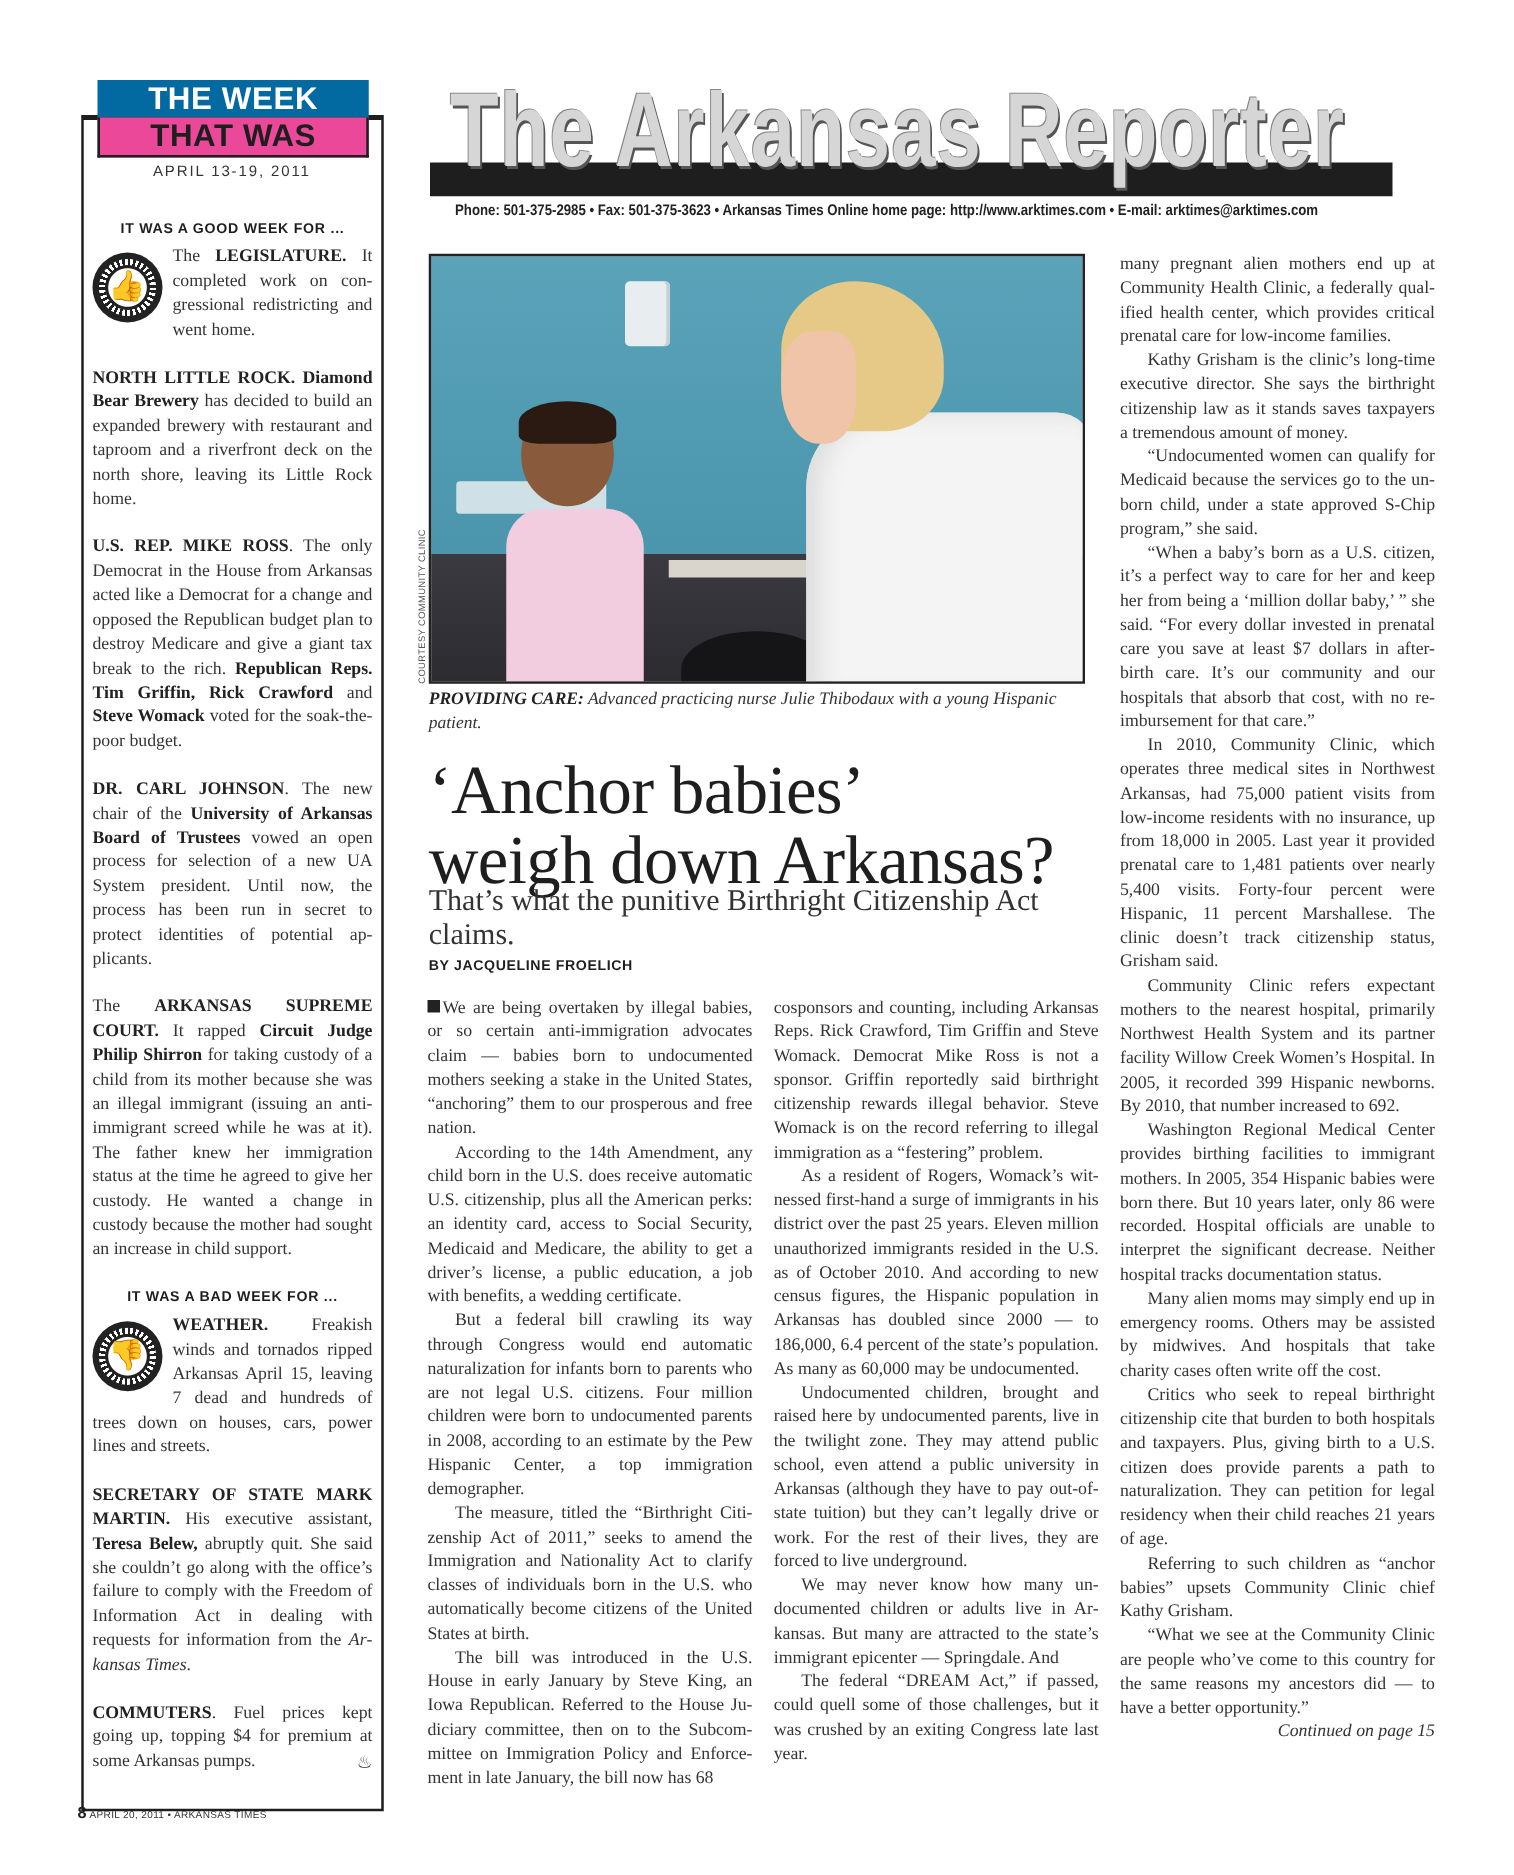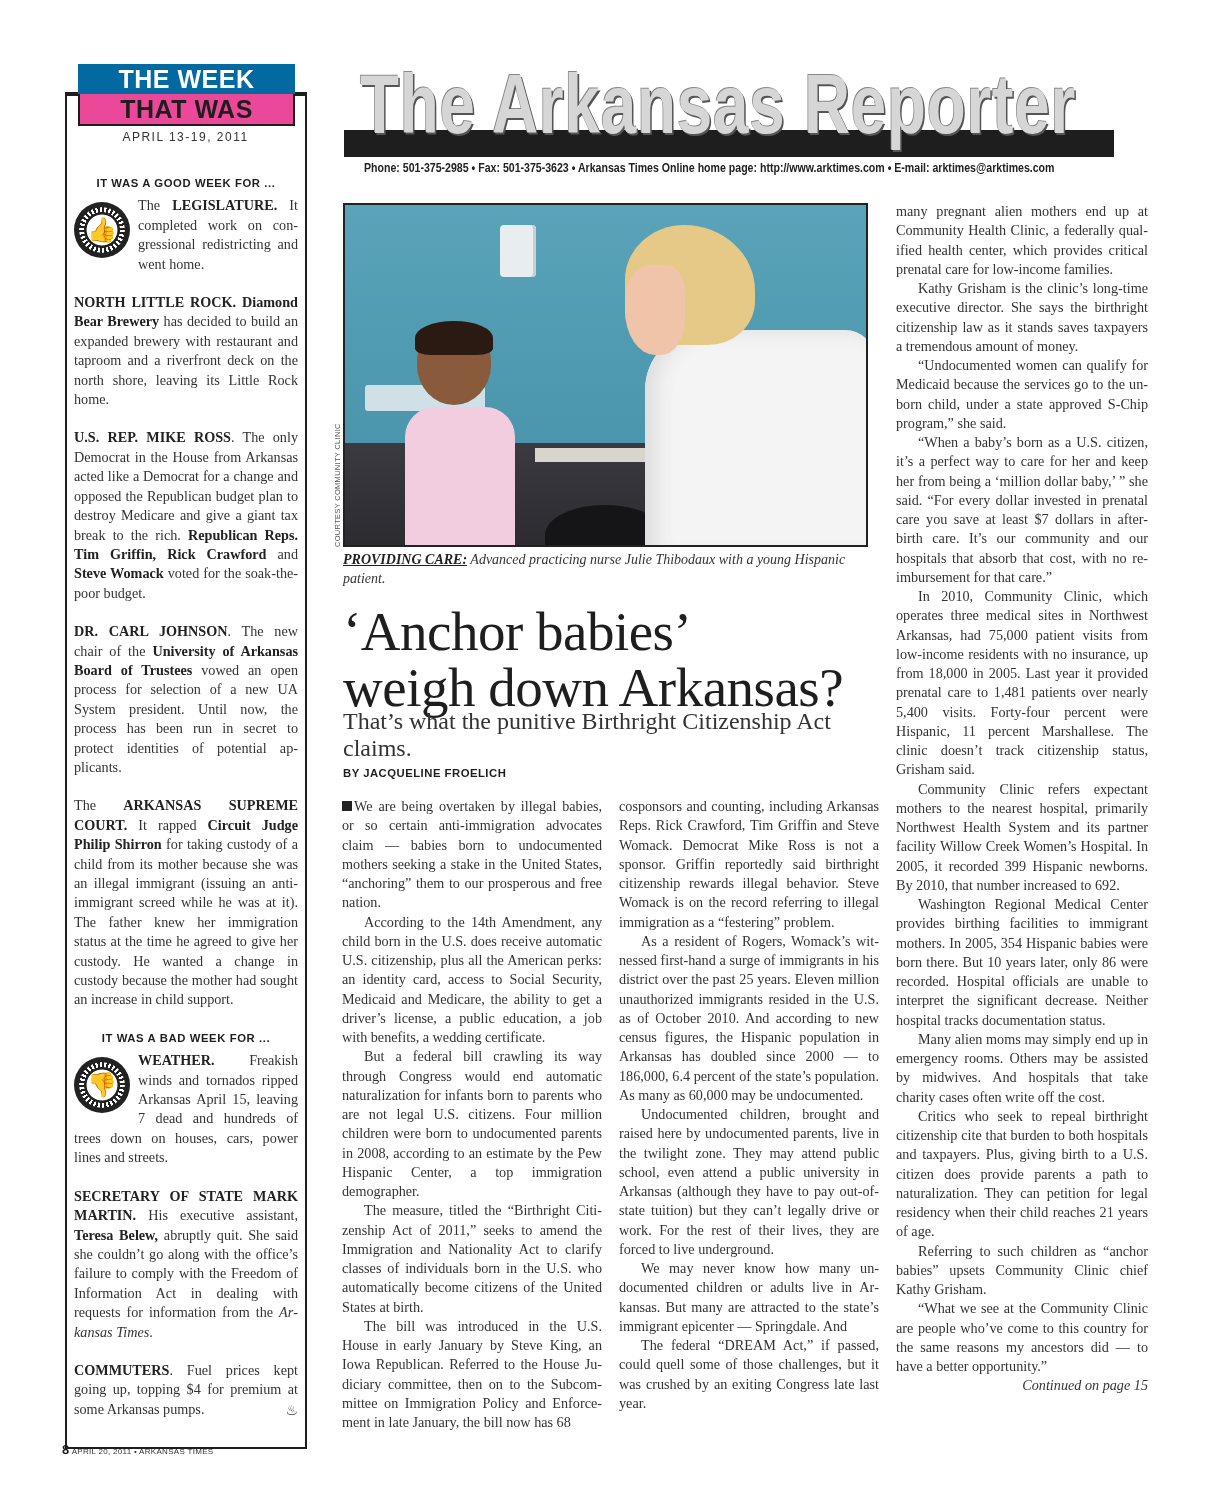--- a/index.html
+++ b/index.html
@@ -46,21 +46,21 @@
   .ph-child .head { position: absolute; left: 12px; top: 0; width: 74px; height: 80px; background: #8a5a3c; border-radius: 45% 45% 50% 50%; }
   .ph-child .hair { position: absolute; left: 10px; top: -4px; width: 78px; height: 34px; background: #2b1a12; border-radius: 50% 50% 20% 20%; }
   .ph-child .body { position: absolute; left: 0; top: 82px; width: 110px; height: 150px; background: #f2cde0; border-radius: 30px 30px 0 0; }
   .ph-nurse { position: absolute; left: 240px; top: 5px; width: 285px; height: 340px; }
   .ph-nurse .hair { position: absolute; left: 40px; top: 15px; width: 130px; height: 120px; background: #e6c986; border-radius: 50% 60% 40% 30%; }
   .ph-nurse .face { position: absolute; left: 40px; top: 55px; width: 60px; height: 90px; background: #efc4a8; border-radius: 40% 30% 40% 50%; }
   .ph-nurse .coat { position: absolute; left: 60px; top: 120px; width: 230px; height: 230px; background: #f4f4f4; border-radius: 60px 30px 0 0; box-shadow: inset 10px 0 20px #dcdcdc; }
   .ph-credit { position: absolute; left: 333px; top: 547px; transform: rotate(-90deg); transform-origin: left top; font-family: "Liberation Sans", "DejaVu Sans", sans-serif;
     font-size: 7.5px; letter-spacing: 0.3px; color: #555; white-space: nowrap; }
   .caption { position: absolute; left: 343px; top: 550px; width: 528px; font-style: italic; font-size: 14px; line-height: 19px; color: #333; }
-  .caption b { color: #222; text-decoration: underline; }
+  .caption b { color: #222; }
 
   
   .headline { position: absolute; left: 343px; top: 604px; width: 540px; font-size: 55px; line-height: 56px; color: #1e1e1e; letter-spacing: -0.5px; }
   .dek { position: absolute; left: 343px; top: 708px; width: 540px; font-size: 24px; color: #333; }
   .byline { position: absolute; left: 343px; top: 767px; font-family: "Liberation Sans", "DejaVu Sans", sans-serif; font-weight: 700; font-size: 11.3px; letter-spacing: 0.5px; color: #1e1e1e; }
 
   
   .col { position: absolute; font-size: 14.2px; line-height: 19.25px; text-align: justify; color: #333; hyphens: manual; }
   .col p { text-indent: 0; }
   .col p.ind { text-indent: 22px; }

